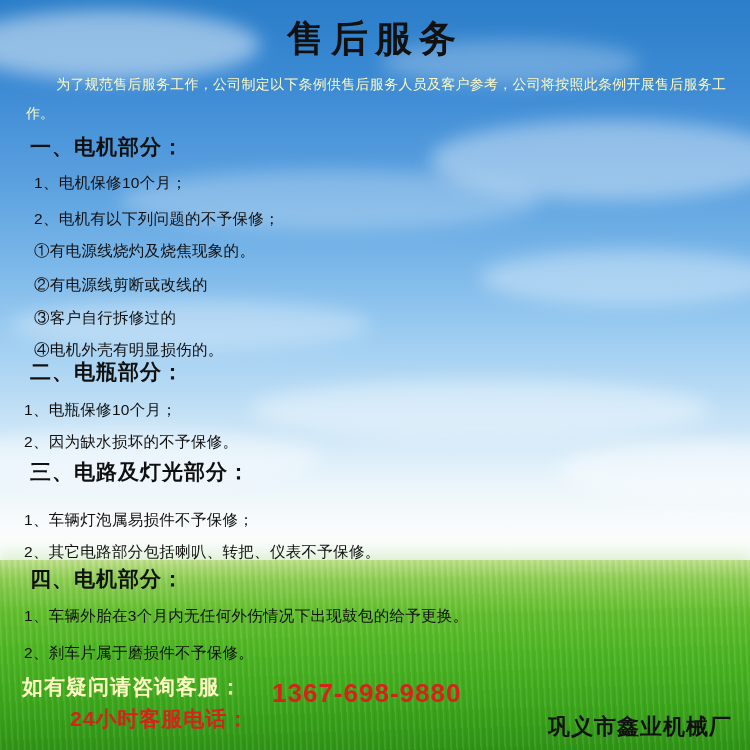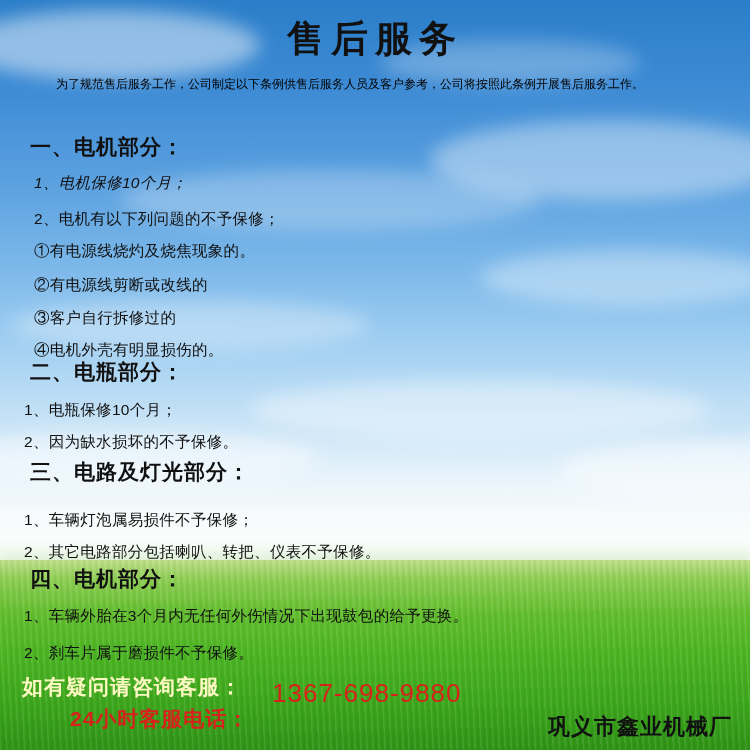--- a/index.html
+++ b/index.html
@@ -111,23 +111,23 @@
     letter-spacing: 7px;
     color: #111111;
     font-family: "Liberation Sans", sans-serif;
   }
 
   .intro {
     position: absolute;
     left: 26px;
     top: 70px;
     width: 700px;
-    font-size: 12px;
+    font-size: 14px;
     line-height: 29px;
-    color: #000000;
+    color: #fef9c3;
     text-align: justify;
   }
   .intro .indent { display: inline-block; width: 30px; }
 
   .section {
     position: absolute;
     left: 30px;
     font-size: 21px;
     font-weight: bold;
     color: #101010;
@@ -140,21 +140,21 @@
 
   .item {
     position: absolute;
     font-size: 15.5px;
     color: #101010;
     letter-spacing: 0.3px;
   }
   .i-ind { left: 34px; }
   .i-flat { left: 24px; }
 
-  .p1 { top: 173px; font-style: italic; }
+  .p1 { top: 173px; }
   .p2 { top: 209px; }
   .p3 { top: 241px; }
   .p4 { top: 275px; }
   .p5 { top: 308px; text-align: right; }
   .p6 { top: 340px; }
 
   .b1 { top: 400px; }
   .b2 { top: 432px; }
 
   .e1 { top: 510px; }
@@ -179,21 +179,21 @@
     font-size: 21px;
     font-weight: bold;
     color: #d8211b;
     letter-spacing: 1px;
   }
   .hotline-number {
     position: absolute;
     left: 272px;
     top: 678px;
     font-size: 26px;
-    font-weight: normal;
+    font-weight: bold;
     color: #d8211b;
     letter-spacing: 1px;
   }
   .company {
     position: absolute;
     right: 18px;
     top: 712px;
     font-size: 22px;
     font-weight: bold;
     color: #111111;

